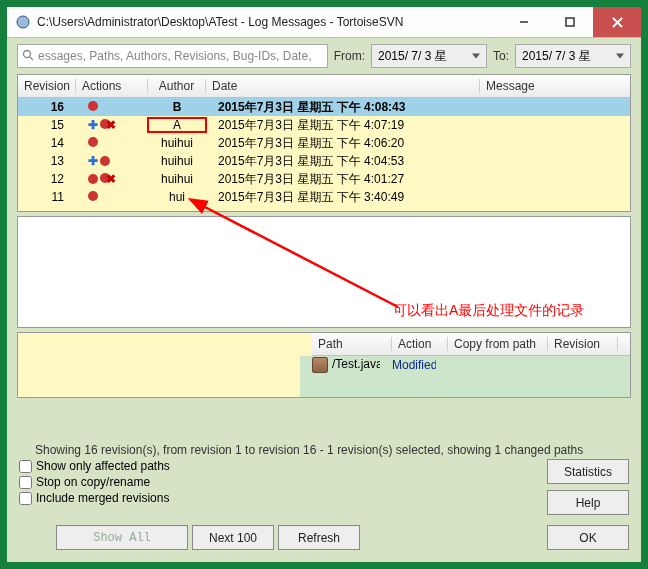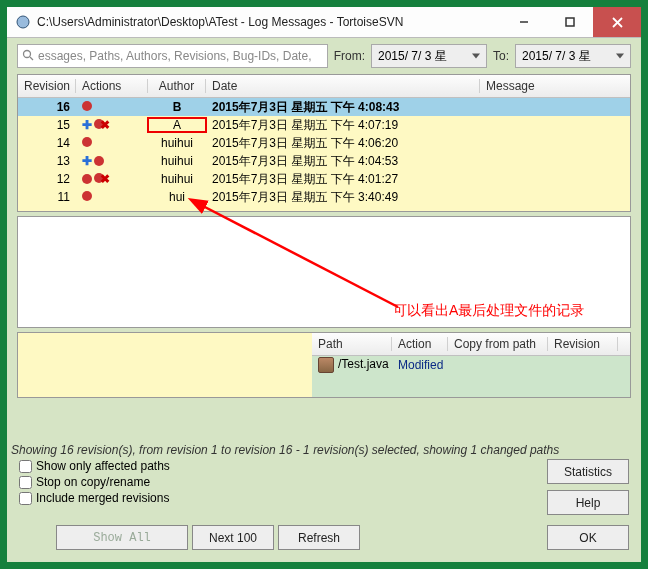--- a/index.html
+++ b/index.html
@@ -119,21 +119,21 @@
     overflow: hidden;
     white-space: nowrap;
   }
   .lv-body { overflow: hidden; flex: 1; }
   .lv-row {
     display: flex;
     height: 18px;
     align-items: center;
   }
   .lv-row > div {
-    padding: 0 6px;
+    padding: 0 12px;
     box-sizing: border-box;
     overflow: hidden;
     white-space: nowrap;
   }
   .lv-row.selected {
     background: #9fd1e8;
     font-weight: bold;
   }
   .col-rev { width: 58px; text-align: right;}
   .col-act { width: 72px; }
@@ -171,23 +171,22 @@
     pointer-events: none;
   }
   .lv-bottom { height: 64px; align-items: flex-end; }
   .col-path { width: 80px; }
   .col-action2 { width: 56px; }
   .col-copy { width: 100px; }
   .col-rev2 { width: 70px; }
   .file-row { color: #000; height: 18px;}
   .file-row .mod { color: #0a2a85; }
   .status-line {
-    padding: 6px 12px 2px 4px;
+    padding: 6px 12px 2px 28px;
     color: #333;
-    font-style: italic;
   }
   .options {
     padding: 0 12px;
     display: flex;
     justify-content: space-between;
   }
   .checks { display: flex; flex-direction: column; gap: 2px; }
   .chk { display: flex; align-items: center; gap: 4px; }
   .chk input { margin: 0; }
   .side-btns { display: flex; flex-direction: column; gap: 6px; align-items: flex-end;}

